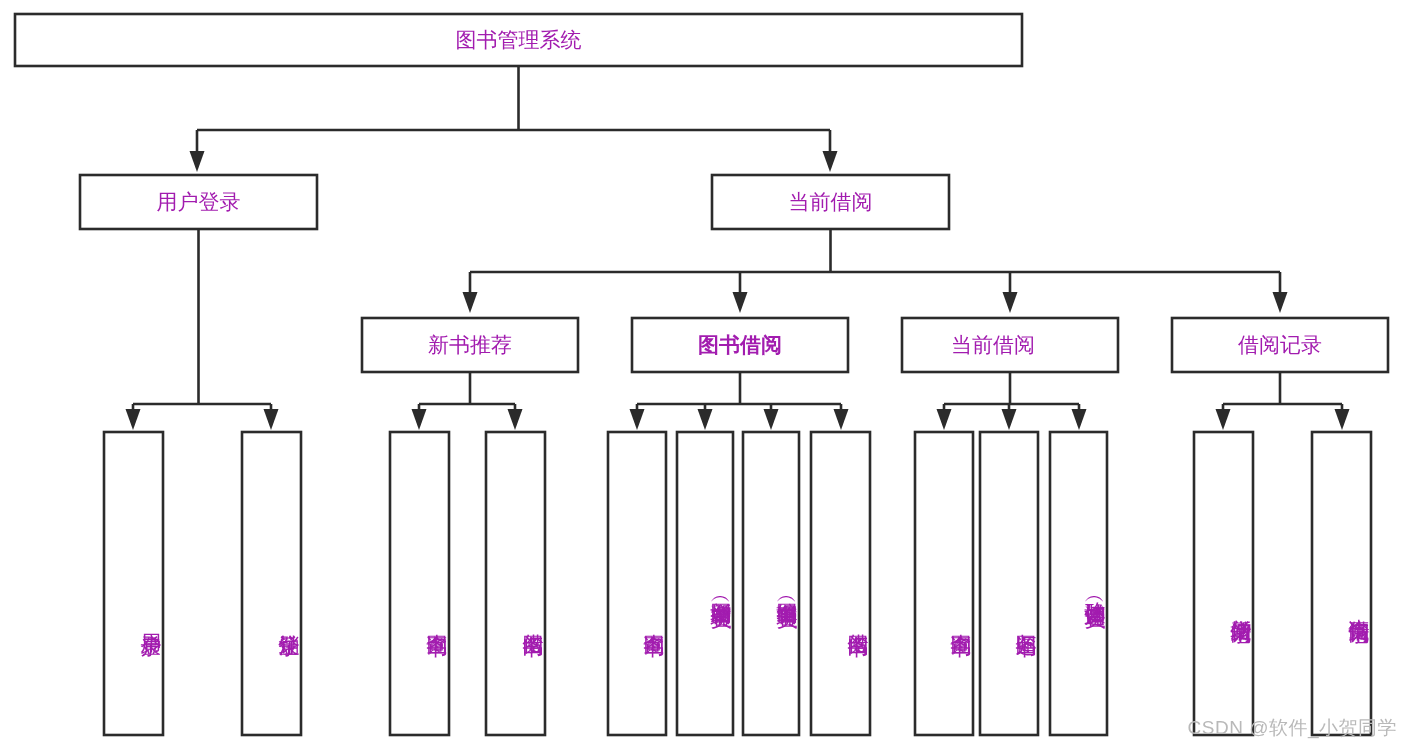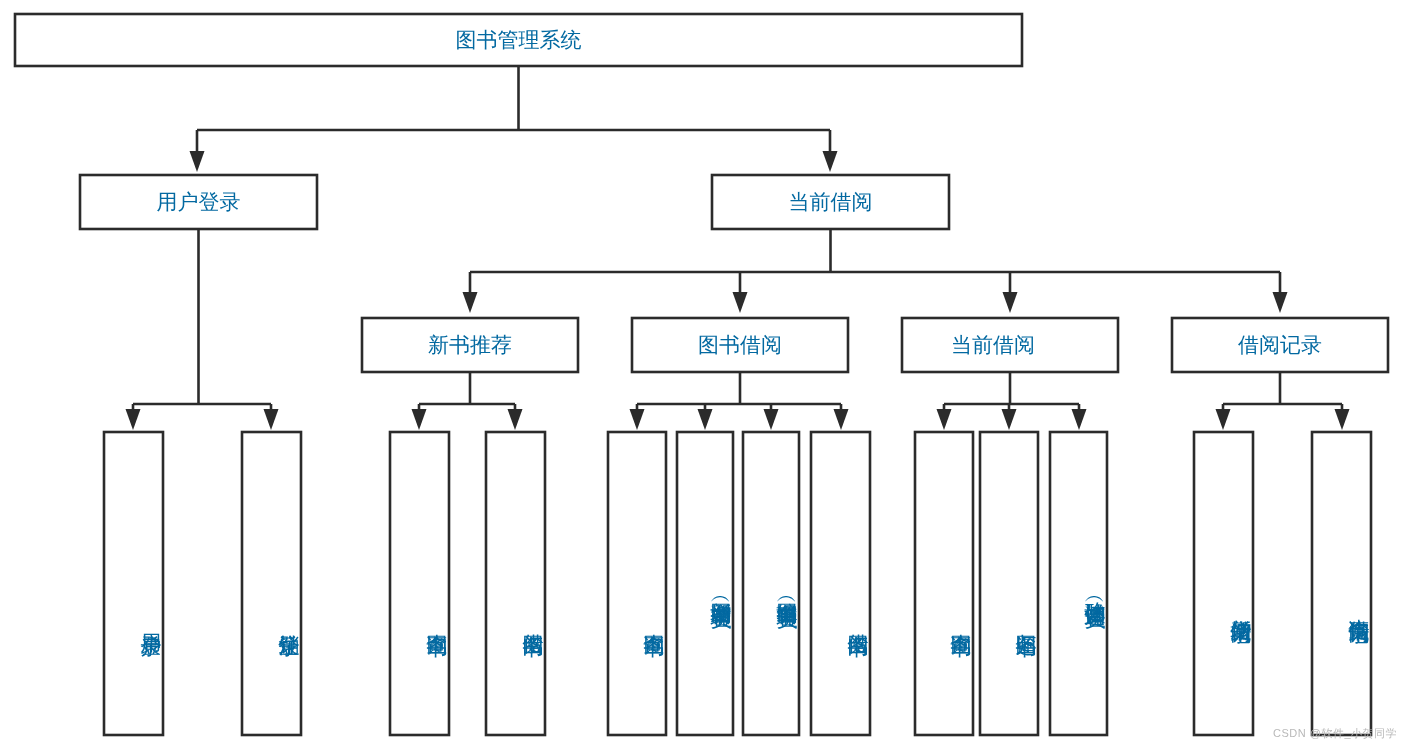--- a/index.html
+++ b/index.html
@@ -39,21 +39,21 @@
   }
   .arrow-head {
     fill: #2b2b2b;
     stroke: none;
   }
   .node-label {
     position: absolute;
     display: flex;
     align-items: center;
     justify-content: center;
-    color: #0369a1;
+    color: #a21caf;
     font-family: "Liberation Sans", "DejaVu Sans", sans-serif;
     box-sizing: border-box;
     pointer-events: none;
     text-align: center;
     line-height: 1.12;
   }
   .node-label.horizontal {
     writing-mode: horizontal-tb;
     font-size: 21px;
   }
@@ -63,21 +63,21 @@
     font-size: 21px;
     letter-spacing: 1px;
     align-items: flex-start;
     justify-content: center;
     padding-top: 26px;
   }
   .watermark {
     position: absolute;
     right: 8px;
     bottom: 6px;
-    font-size: 11px;
+    font-size: 19px;
     color: #b9b9b9;
     font-family: "Liberation Sans", "DejaVu Sans", sans-serif;
     white-space: nowrap;
     letter-spacing: 0.5px;
   }
 </style>
 </head>
 <body>
 
 <div id="diagram-root">
@@ -214,21 +214,21 @@
     <rect class="node-rect" x="1194" y="432" width="59" height="303"></rect>
     <rect class="node-rect" x="1312" y="432" width="59" height="303"></rect>
   </svg>
 
   <div class="node-label horizontal" style="left:15px; top:14px; width:1007px; height:52px;">图书管理系统</div>
 
   <div class="node-label horizontal" style="left:80px; top:175px; width:237px; height:54px;">用户登录</div>
   <div class="node-label horizontal" style="left:712px; top:175px; width:237px; height:54px;">当前借阅</div>
 
   <div class="node-label horizontal" style="left:362px; top:318px; width:216px; height:54px;">新书推荐</div>
-  <div class="node-label horizontal" style="left:632px; top:318px; width:216px; height:54px;">图书借阅</div>
+  <div class="node-label horizontal" style="left:632px; top:318px; width:216px; height:54px;font-weight:bold;">图书借阅</div>
   <div class="node-label horizontal" style="left:902px; top:318px; width:182px; height:54px;">当前借阅</div>
   <div class="node-label horizontal" style="left:1172px; top:318px; width:216px; height:54px;">借阅记录</div>
 
   <div class="node-label vertical" style="left:104px; top:432px; width:59px; height:303px; padding-top:70px;">用户登录</div>
   <div class="node-label vertical" style="left:242px; top:432px; width:59px; height:303px; padding-top:70px;">注销登录</div>
 
   <div class="node-label vertical" style="left:390px; top:432px; width:59px; height:303px; padding-top:70px;">查询图书</div>
   <div class="node-label vertical" style="left:486px; top:432px; width:59px; height:303px; padding-top:70px;">借阅图书</div>
 
   <div class="node-label vertical" style="left:608px; top:432px; width:58px; height:303px; padding-top:70px;">查询图书</div>

